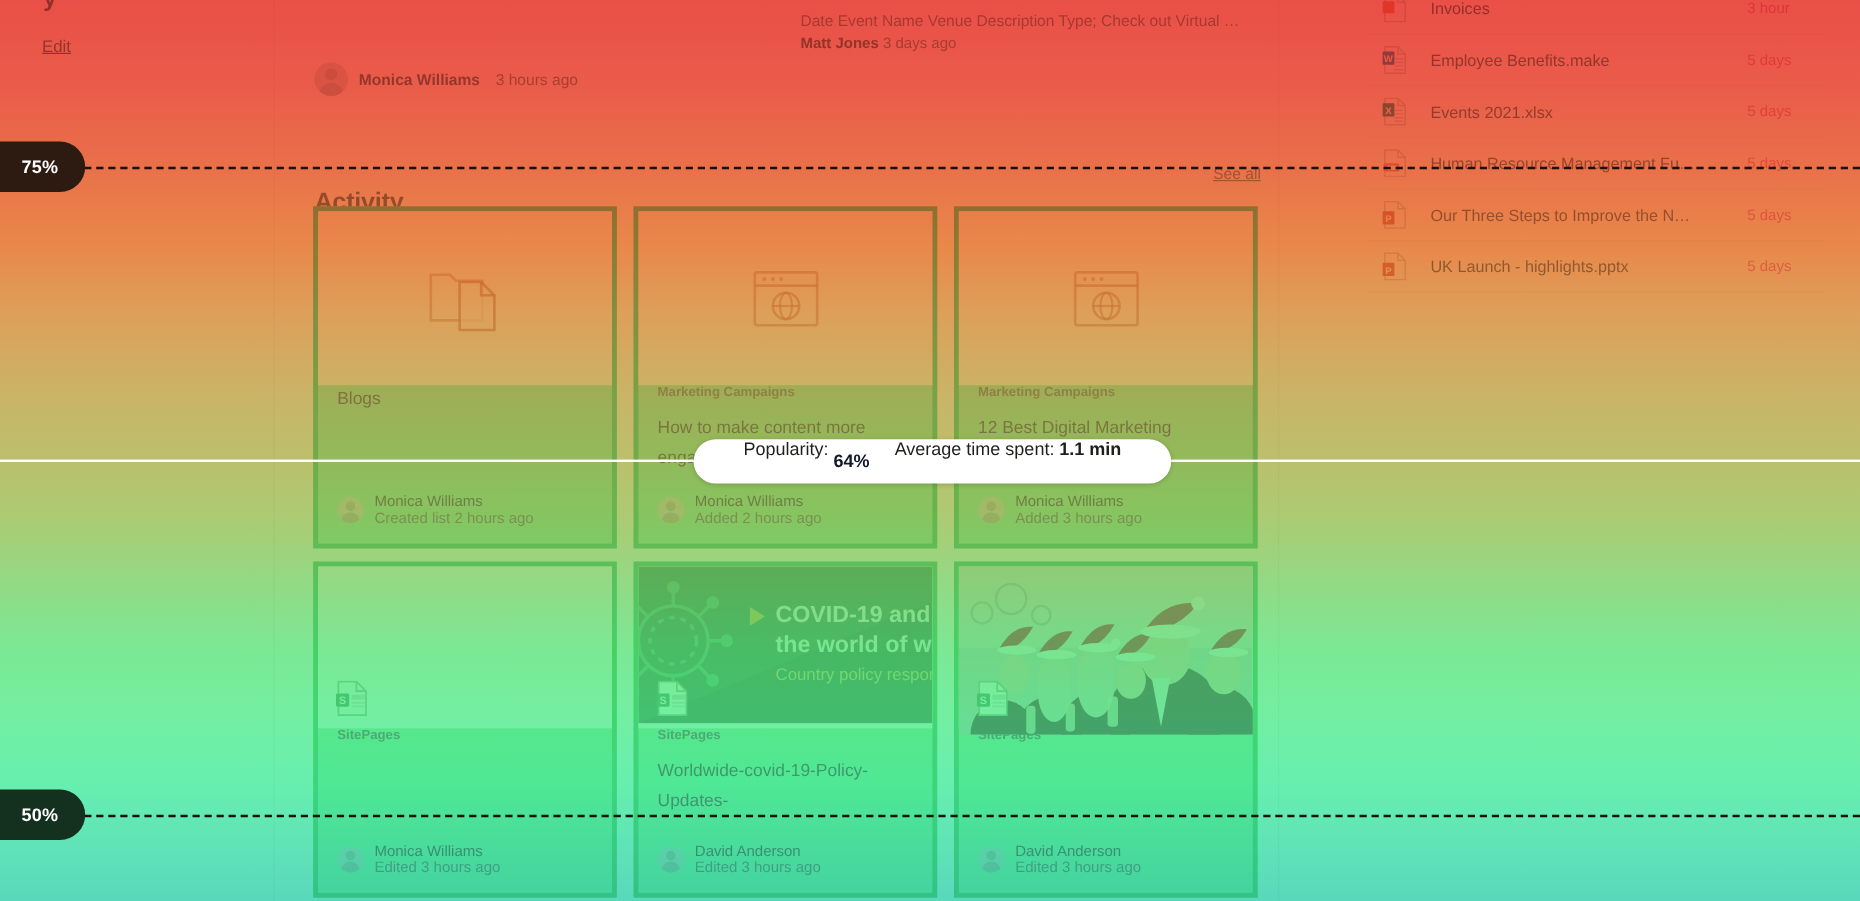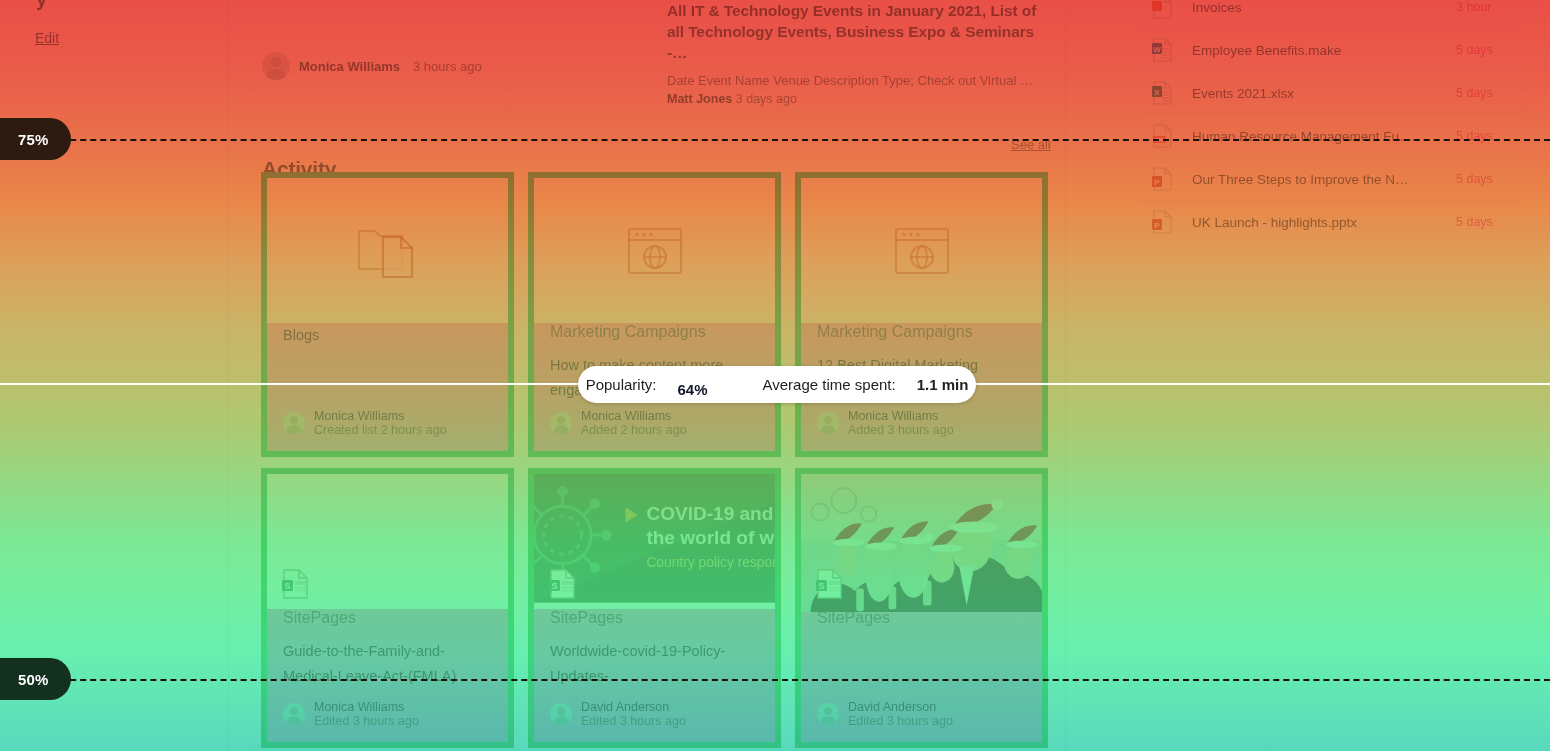--- a/index.html
+++ b/index.html
@@ -42,27 +42,27 @@
   .avatar.sm::after { width: 15px; height: 13px; top: 13px; }
   .person-name { font-size: 13px; font-weight: 700; color: #323130; }
   .person-time { font-size: 13px; color: #605e5c; margin-left: 4px; }
 
   
   .activity-head { position: absolute; left: 262px; top: 130px; font-size: 21px; font-weight: 600; color: #323130; letter-spacing: -0.2px; margin-top: 27px; }
   .see-all { position: absolute; left: 1011px; top: 137px; font-size: 13px; color: #605e5c; }
 
   .cards { position: absolute; left: 261px; top: 172px; width: 795px; }
   .card-row { display: flex; gap: 14px; margin-bottom: 11px; }
-  .card { width: 253px; background: #f9a8d4; border: 6px solid #22c55e; position: relative; }
+  .card { width: 253px; background: #86efac; border: 4px solid #22c55e; position: relative; }
   .card.r1 { height: 285px; }
   .card.r2 { height: 280px; }
   .thumb { height: 145px; display: flex; align-items: center; justify-content: center; background: #fff; position: relative; }
   .thumb.r2 { height: 135px; background: #fff; }
   .card-meta { padding: 0 16px; }
-  .card-kicker { font-size: 16px; color: #605e5c; }
+  .card-kicker { font-size: 11px; color: #605e5c; font-weight: bold; }
   .card-title { font-size: 14.5px; color: #323130; line-height: 25px; margin-top: 12px; }
   .card-foot { position: absolute; left: 16px; bottom: 14px; display: flex; align-items: center; gap: 9px; }
   .foot-lines { display: flex; flex-direction: column; }
   .foot-name { font-size: 12.5px; color: #323130; }
   .foot-sub { font-size: 12.5px; color: #605e5c; }
 
   .pageicon { position: absolute; left: 15px; bottom: 10px; width: 26px; height: 30px; }
 
   
   .thumb-img { position: absolute; inset: 0; }
@@ -134,21 +134,20 @@
 
   <div id="page">
 
     <div class="col-divider" style="left:228px;"></div>
     <div class="col-divider" style="left:1065px;"></div>
 
     <div class="cut-letter">y</div>
     <a class="edit-link" href="#">Edit</a>
 
     <div class="news">
-      <div class="news-title">All IT &amp; Technology Events in January 2021, List of all Technology Events, Business Expo &amp; Seminars -…</div>
       <div class="news-desc">Date Event Name Venue Description Type; Check out Virtual …</div>
       <div class="news-byline">
         <b>Matt Jones</b>
         <span>3 days ago</span>
       </div>
     </div>
 
     <div class="person-row">
       <div class="avatar"></div>
       <span class="person-name">Monica Williams</span>
@@ -245,21 +244,20 @@
               <path d="M17 1 v8 h8" fill="none" stroke="#8fbf8f" stroke-width="1.4"></path>
               <rect x="0" y="11" width="11" height="11" rx="1.2" fill="#2aa65c"></rect>
               <text x="5.5" y="19.6" font-size="9" font-weight="700" fill="#fff" text-anchor="middle" font-family="Liberation Sans, sans-serif">S</text>
               <rect x="13" y="12" width="11" height="4" fill="#cfe4cf"></rect>
               <rect x="13" y="18" width="11" height="1.4" fill="#cfe4cf"></rect>
               <rect x="13" y="21" width="11" height="1.4" fill="#cfe4cf"></rect>
             </svg>
           </div>
           <div class="card-meta">
             <div class="card-kicker">SitePages</div>
-            <div class="card-title">Guide-to-the-Family-and-Medical-Leave-Act-(FMLA)</div>
           </div>
           <div class="card-foot">
             <div class="avatar sm"></div>
             <div class="foot-lines">
               <span class="foot-name">Monica Williams</span>
               <span class="foot-sub">Edited 3 hours ago</span>
             </div>
           </div>
         </div>
 
@@ -477,21 +475,21 @@
   <div class="scale" style="top:139px;">
     <div class="dash"></div>
     <div class="pill p75">75%</div>
   </div>
 
   <div class="scale" style="top:679px;">
     <div class="dash"></div>
     <div class="pill p50">50%</div>
   </div>
 
-  <div style="position:absolute;left:578px;top:366px;width:398px;height:37px;background:#fff;border-radius:19px;display:flex;align-items:center;justify-content:center;gap:21px;box-shadow:0 1px 4px rgba(0,0,0,.18);">
+  <div style="position:absolute;left:578px;top:366px;width:398px;height:37px;background:#fff;border-radius:19px;display:flex;justify-content:center;gap:4px;box-shadow:0 1px 4px rgba(0,0,0,.18);">
     <span style="font-size:15px;color:#201f1e;">Popularity:</span>
     <span style="font-size:15px;color:#0f172a;font-weight:700;margin-top:10px;">64%</span>
     <span style="width:13px;"></span>
     <span style="font-size:15px;color:#201f1e;">Average time spent:</span>
     <span style="font-size:15px;color:#201f1e;font-weight:700;">1.1 min</span>
   </div>
 
 </div>
 
 </body></html>

